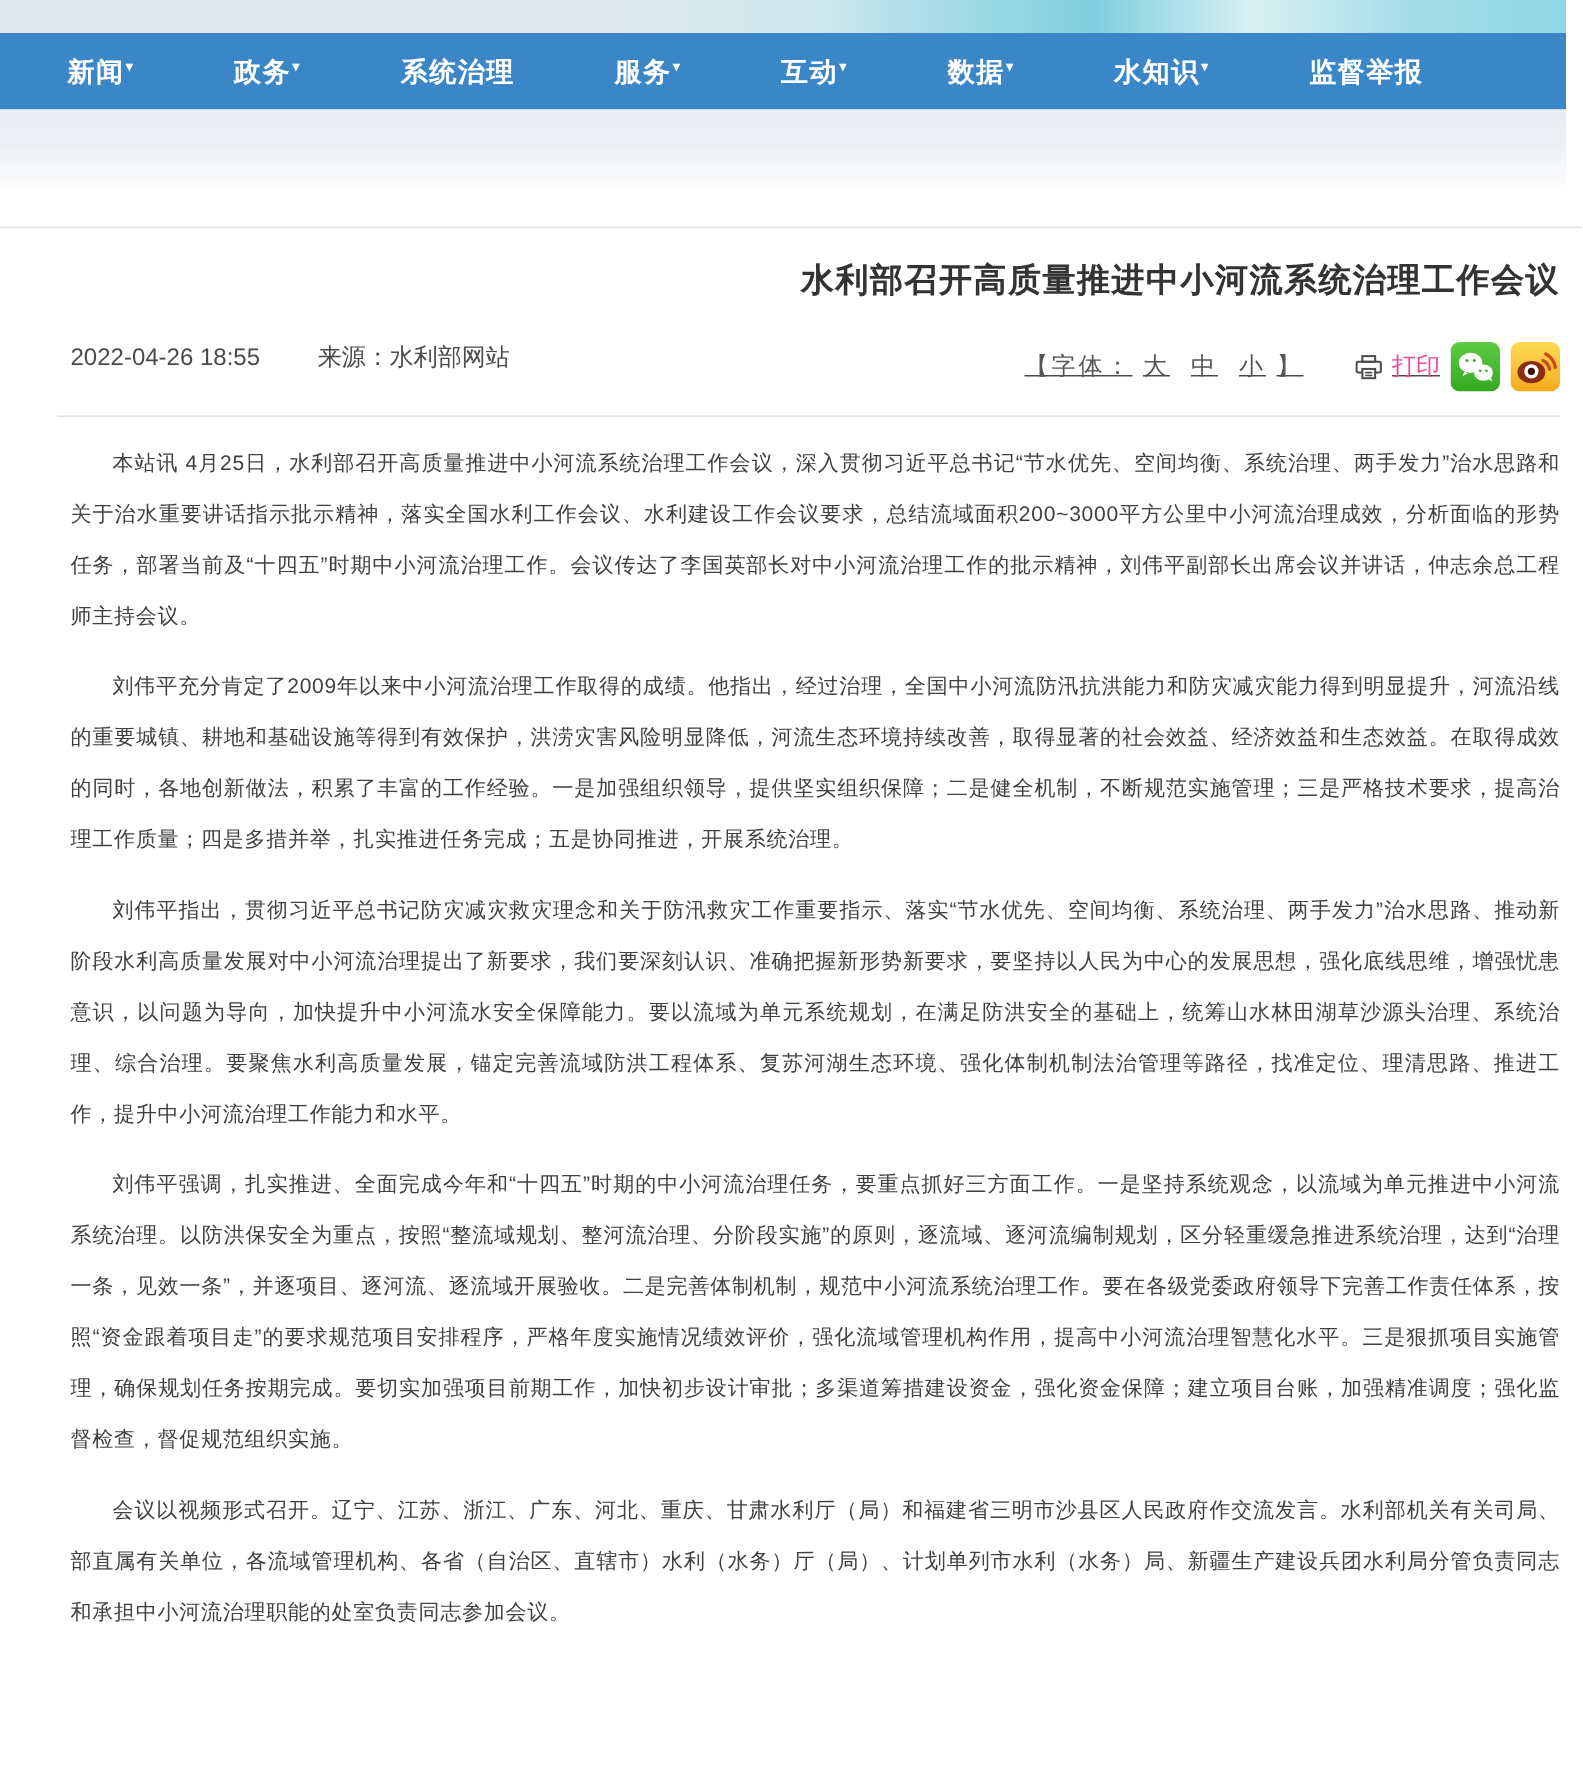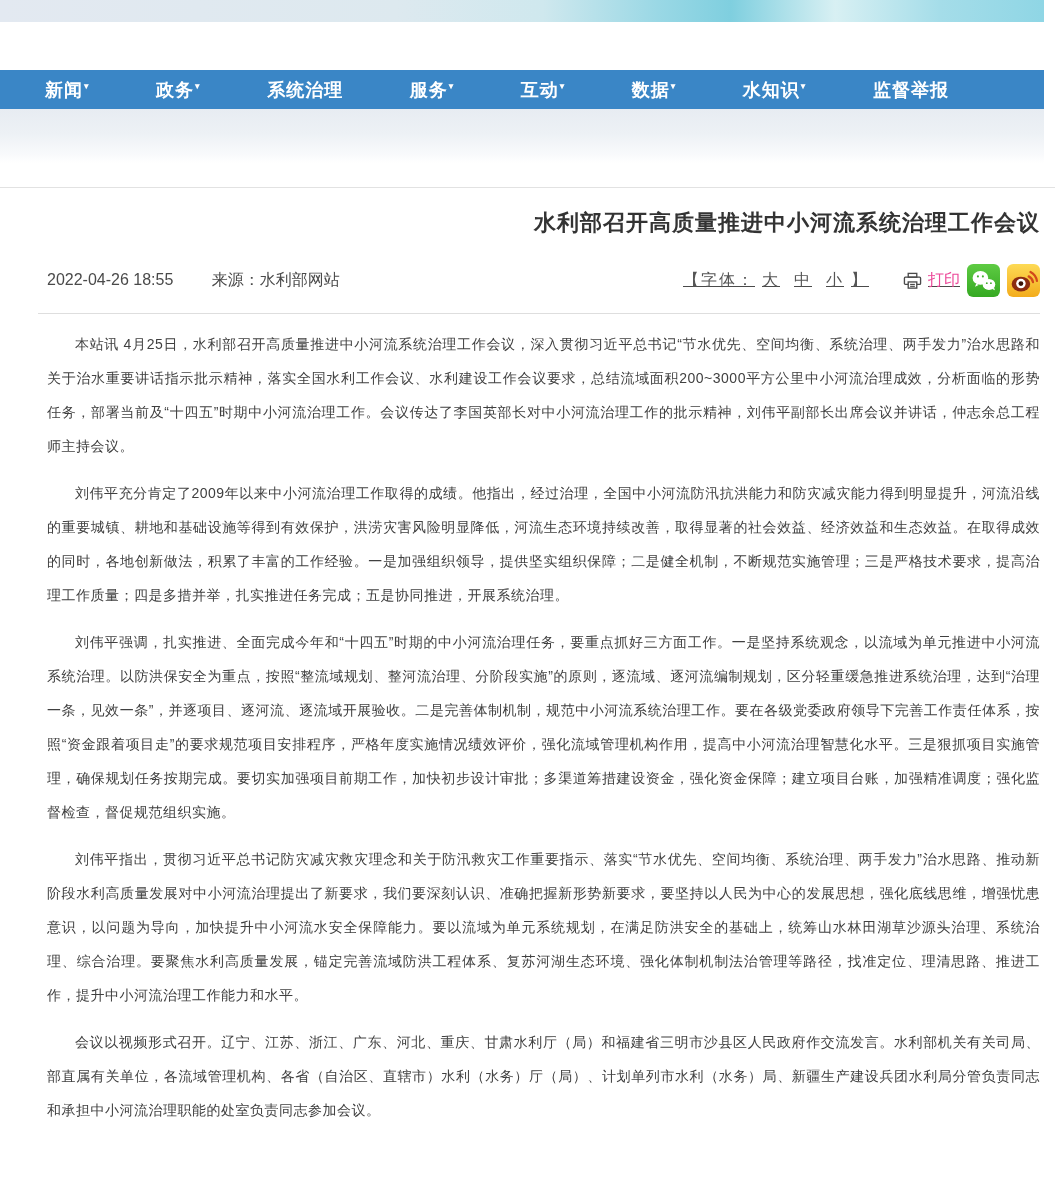--- a/index.html
+++ b/index.html
@@ -3,35 +3,35 @@
 <meta charset="utf-8">
 <style>
   * { margin:0; padding:0; box-sizing:border-box; }
   html, body { width:1055px; height:1188px; overflow:hidden; background:#ffffff;
     font-family:"Liberation Sans", sans-serif; }
 
   
   .header-wrap { margin-right:11px; }
   .banner-top { height:22px;
     background:linear-gradient(90deg,#e3e9f1 0%,#dde9ef 38%,#cfe8ee 52%,#9ad8e5 63%,#7fcfdf 70%,#d8f0f3 80%,#a5dde9 90%,#8fd6e5 100%); }
-  .main-nav { height:39px; background:#3a86c6; display:flex; align-items:center;
-    justify-content:space-between; padding:0 95px 0 45px;margin-top:48px; }
+  .main-nav { height:51px; background:#3a86c6; display:flex; align-items:center;
+    justify-content:space-between; padding:0 95px 0 45px; }
   .nav-item { color:#ffffff; font-size:18px; font-weight:bold; text-decoration:none;
     letter-spacing:1px; white-space:nowrap; cursor:pointer; }
   .nav-caret { font-size:9px; vertical-align:7px; margin-left:1px; }
   .banner-bottom { height:54px;
     background:linear-gradient(180deg,#e7ecf2 0%,#edf1f5 45%,#f9fafc 85%,#ffffff 100%); }
   .header-gap { height:24px; background:#ffffff; }
 
   
   .content { border-top:1px solid #e2e2e2; padding:12px 15px 10px 47px; background:#fff; }
   .article-title { text-align:right; font-size:22px; font-weight:bold; color:#333333;
     letter-spacing:1px; margin-top:8px; }
 
-  .meta-row { display:flex; justify-content:space-between; align-items:center;
+  .meta-row { display:flex; justify-content:space-between; 
     margin-top:26px; font-size:16px; color:#4a4a4a; }
   .meta-left span { margin-right:34px; white-space:nowrap; }
   .meta-right { display:flex; align-items:center;text-decoration:underline; }
   .font-size-ctl { color:#555555; letter-spacing:2px; white-space:nowrap; }
   .fs-opt { margin:0 7px; cursor:pointer; }
   .print-btn { display:flex; align-items:center; margin-left:34px; color:#ec4899;
     text-decoration:none; cursor:pointer; white-space:nowrap; }
   .print-btn svg { margin-right:6px; }
   .share-btn { display:inline-block; width:33px; height:33px; margin-left:7px; cursor:pointer; }
   .share-btn:first-of-type { margin-left:24px; }
@@ -124,19 +124,19 @@
           </svg>
         </a>
       </div>
     </div>
 
     <hr class="meta-divider">
 
     <div class="body-text" id="paragraphs">
         <p>本站讯 4月25日，水利部召开高质量推进中小河流系统治理工作会议，深入贯彻习近平总书记“节水优先、空间均衡、系统治理、两手发力”治水思路和关于治水重要讲话指示批示精神，落实全国水利工作会议、水利建设工作会议要求，总结流域面积200~3000平方公里中小河流治理成效，分析面临的形势任务，部署当前及“十四五”时期中小河流治理工作。会议传达了李国英部长对中小河流治理工作的批示精神，刘伟平副部长出席会议并讲话，仲志余总工程师主持会议。</p>
         <p>刘伟平充分肯定了2009年以来中小河流治理工作取得的成绩。他指出，经过治理，全国中小河流防汛抗洪能力和防灾减灾能力得到明显提升，河流沿线的重要城镇、耕地和基础设施等得到有效保护，洪涝灾害风险明显降低，河流生态环境持续改善，取得显著的社会效益、经济效益和生态效益。在取得成效的同时，各地创新做法，积累了丰富的工作经验。一是加强组织领导，提供坚实组织保障；二是健全机制，不断规范实施管理；三是严格技术要求，提高治理工作质量；四是多措并举，扎实推进任务完成；五是协同推进，开展系统治理。</p>
+        <p>刘伟平指出，贯彻习近平总书记防灾减灾救灾理念和关于防汛救灾工作重要指示、落实“节水优先、空间均衡、系统治理、两手发力”治水思路、推动新阶段水利高质量发展对中小河流治理提出了新要求，我们要深刻认识、准确把握新形势新要求，要坚持以人民为中心的发展思想，强化底线思维，增强忧患意识，以问题为导向，加快提升中小河流水安全保障能力。要以流域为单元系统规划，在满足防洪安全的基础上，统筹山水林田湖草沙源头治理、系统治理、综合治理。要聚焦水利高质量发展，锚定完善流域防洪工程体系、复苏河湖生态环境、强化体制机制法治管理等路径，找准定位、理清思路、推进工作，提升中小河流治理工作能力和水平。</p>
         <p>刘伟平强调，扎实推进、全面完成今年和“十四五”时期的中小河流治理任务，要重点抓好三方面工作。一是坚持系统观念，以流域为单元推进中小河流系统治理。以防洪保安全为重点，按照“整流域规划、整河流治理、分阶段实施”的原则，逐流域、逐河流编制规划，区分轻重缓急推进系统治理，达到“治理一条，见效一条”，并逐项目、逐河流、逐流域开展验收。二是完善体制机制，规范中小河流系统治理工作。要在各级党委政府领导下完善工作责任体系，按照“资金跟着项目走”的要求规范项目安排程序，严格年度实施情况绩效评价，强化流域管理机构作用，提高中小河流治理智慧化水平。三是狠抓项目实施管理，确保规划任务按期完成。要切实加强项目前期工作，加快初步设计审批；多渠道筹措建设资金，强化资金保障；建立项目台账，加强精准调度；强化监督检查，督促规范组织实施。</p>
-        <p>刘伟平指出，贯彻习近平总书记防灾减灾救灾理念和关于防汛救灾工作重要指示、落实“节水优先、空间均衡、系统治理、两手发力”治水思路、推动新阶段水利高质量发展对中小河流治理提出了新要求，我们要深刻认识、准确把握新形势新要求，要坚持以人民为中心的发展思想，强化底线思维，增强忧患意识，以问题为导向，加快提升中小河流水安全保障能力。要以流域为单元系统规划，在满足防洪安全的基础上，统筹山水林田湖草沙源头治理、系统治理、综合治理。要聚焦水利高质量发展，锚定完善流域防洪工程体系、复苏河湖生态环境、强化体制机制法治管理等路径，找准定位、理清思路、推进工作，提升中小河流治理工作能力和水平。</p>
         <p>会议以视频形式召开。辽宁、江苏、浙江、广东、河北、重庆、甘肃水利厅（局）和福建省三明市沙县区人民政府作交流发言。水利部机关有关司局、部直属有关单位，各流域管理机构、各省（自治区、直辖市）水利（水务）厅（局）、计划单列市水利（水务）局、新疆生产建设兵团水利局分管负责同志和承担中小河流治理职能的处室负责同志参加会议。</p>
       </div>
 
   </main>
 </div>
 
 </body></html>

